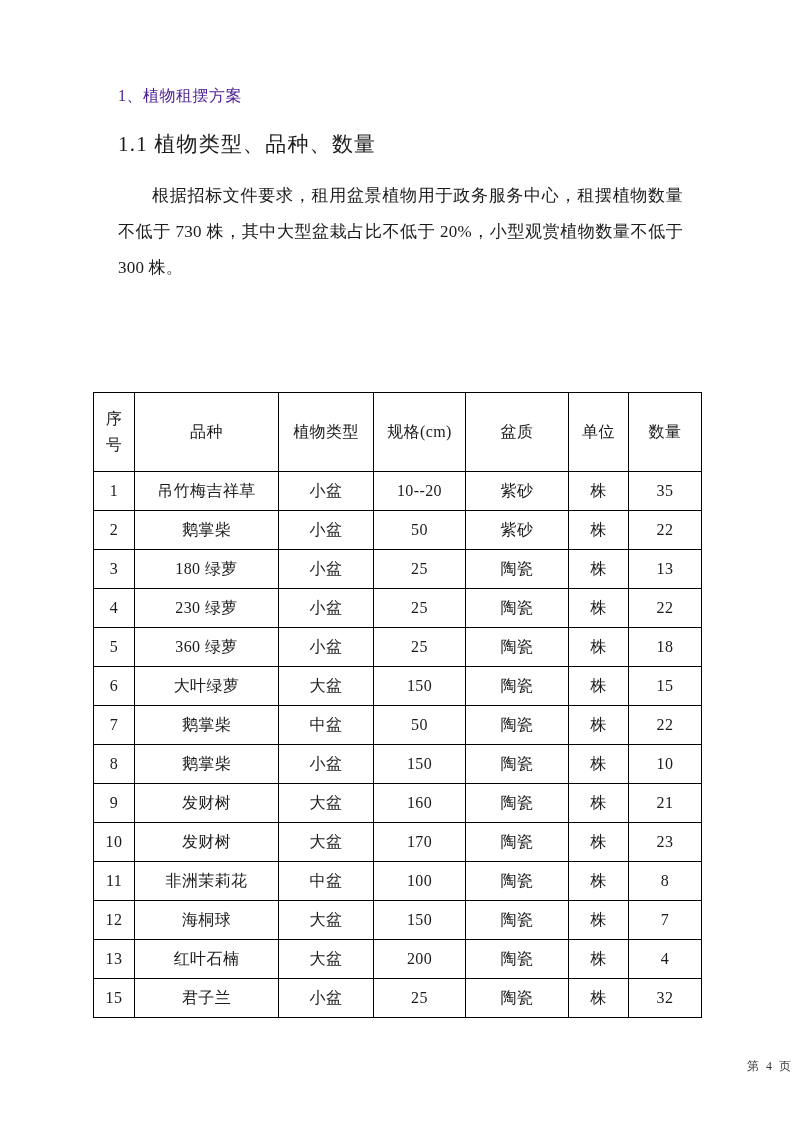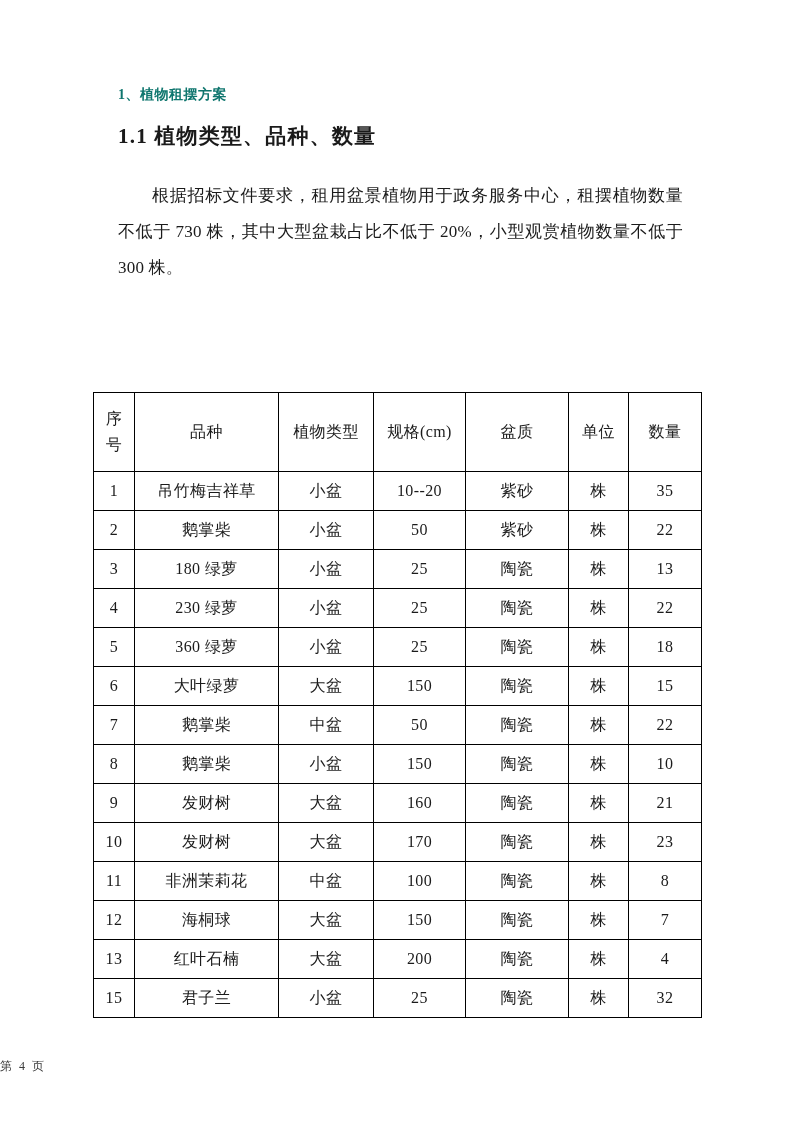--- a/index.html
+++ b/index.html
@@ -21,32 +21,32 @@
     left: 0; top: 0;
     width: 793px;
     height: 1122px;
   }
 
   
   .h1 {
     position: absolute;
     left: 118px;
     top: 86px;
-    font-size: 14px;
-    font-weight: bold;
+    font-size: 16px;
+    font-weight: normal;
     letter-spacing: 0.5px;
     white-space: nowrap;
-    color: #0f766e;
+    color: #4c1d95;
   }
   .h2 {
     position: absolute;
     left: 118px;
-    top: 122px;
+    top: 130px;
     font-size: 21px;
-    font-weight: bold;
+    font-weight: normal;
     letter-spacing: 1.2px;
     white-space: nowrap;
     color: #1a1a1a;
   }
 
   
   .para {
     position: absolute;
     left: 118px;
     width: 565px;
@@ -105,21 +105,21 @@
   col.c-pot   { width: 103px; }
   col.c-unit  { width: 60px; }
   col.c-qty   { width: 73px; }
 
   
   .footer {
     position: absolute;
     left: 0;
     top: 1058px;
     width: 793px;
-    text-align: left;
+    text-align: right;
     font-size: 12px;
     letter-spacing: 2px;
     color: #3a3a3a;
   }
 </style>
 </head>
 <body>
 
 <div class="page">
 

